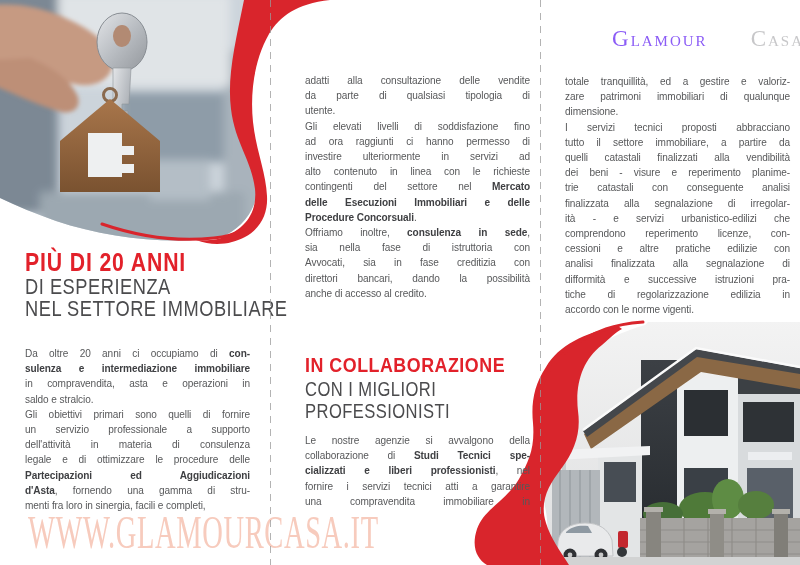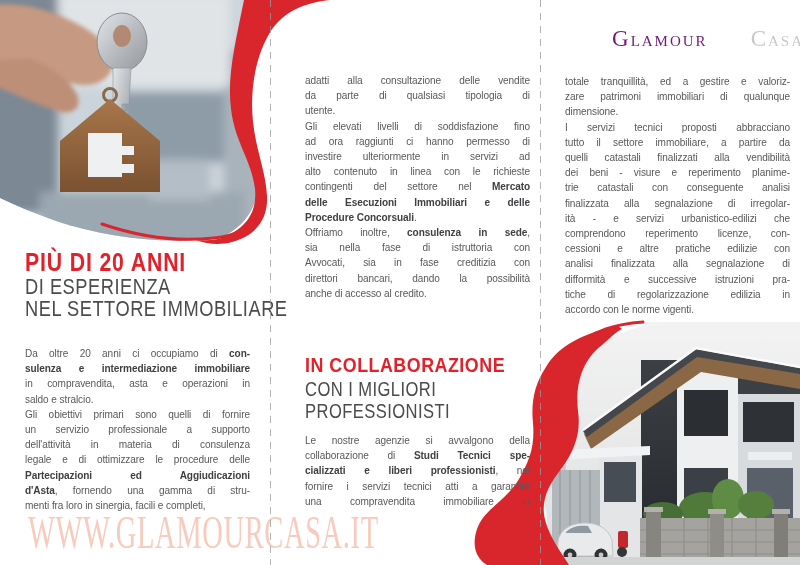--- a/index.html
+++ b/index.html
@@ -9,21 +9,21 @@
 
   
   .fold{position:absolute;top:0;width:1px;height:565px;z-index:30;opacity:.75;
         background-image:repeating-linear-gradient(180deg,#9a9a9a 0 7px,transparent 7px 13px);}
 
   
   .logo{position:absolute;left:612px;top:15px;z-index:20;display:flex;align-items:flex-end;gap:7px;}
   .lw{display:inline-block;text-transform:uppercase;font-family:"Liberation Serif",serif;
       font-size:15px;letter-spacing:2px;line-height:24px;}
   .lw::first-letter{font-size:23px;}
-  .lw1{color:#701a75;}
+  .lw1{color:#8b5cf6;}
   .lw2{color:#c7c7c9;margin-left:36px;}
   .licon{display:inline-block;margin-left:4px;position:relative;top:3px;}
 
   
   .hline{position:absolute;white-space:nowrap;transform:scaleX(.85);transform-origin:0 0;z-index:12;}
   .h-red{color:#e2212a;font-weight:700;font-size:25px;letter-spacing:1px;}
   .h-dark{color:#4b4b4d;font-weight:400;font-size:21.5px;letter-spacing:.6px;}
   .h-red-m{color:#e2212a;font-weight:700;font-size:21px;letter-spacing:.6px;}
   .h-dark-m{color:#4b4b4d;font-weight:400;font-size:19.5px;letter-spacing:.5px;}
 

